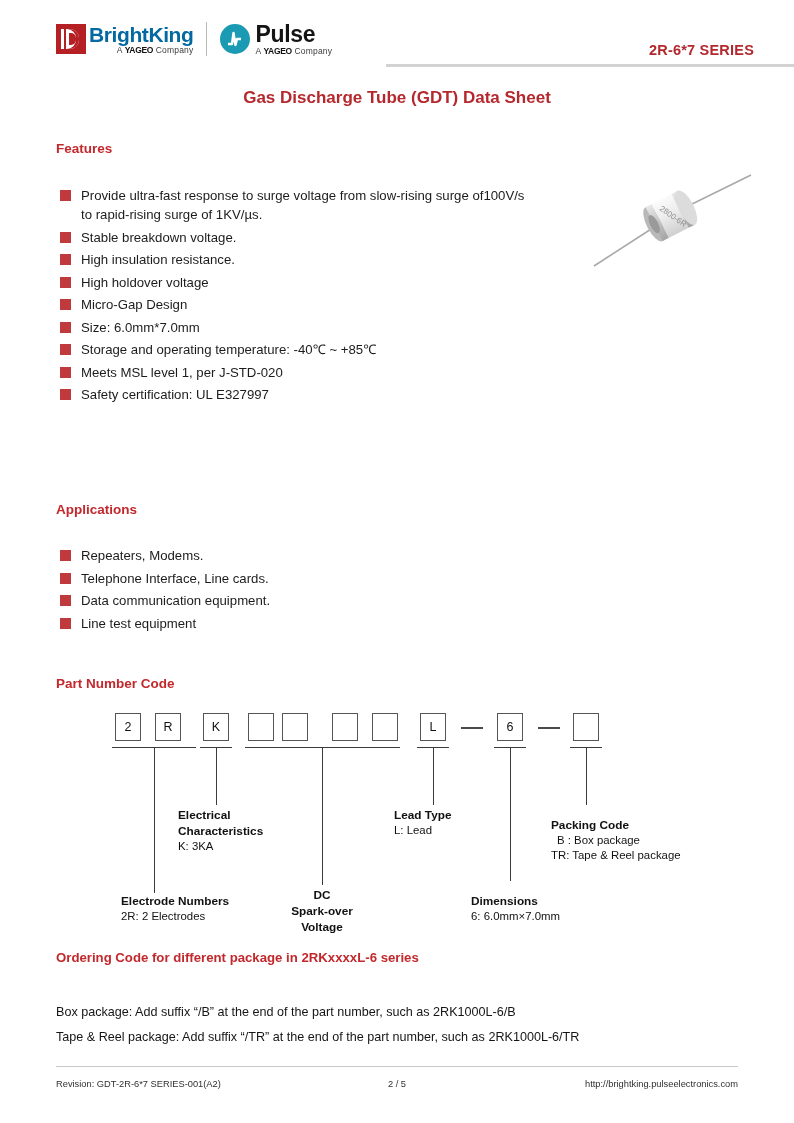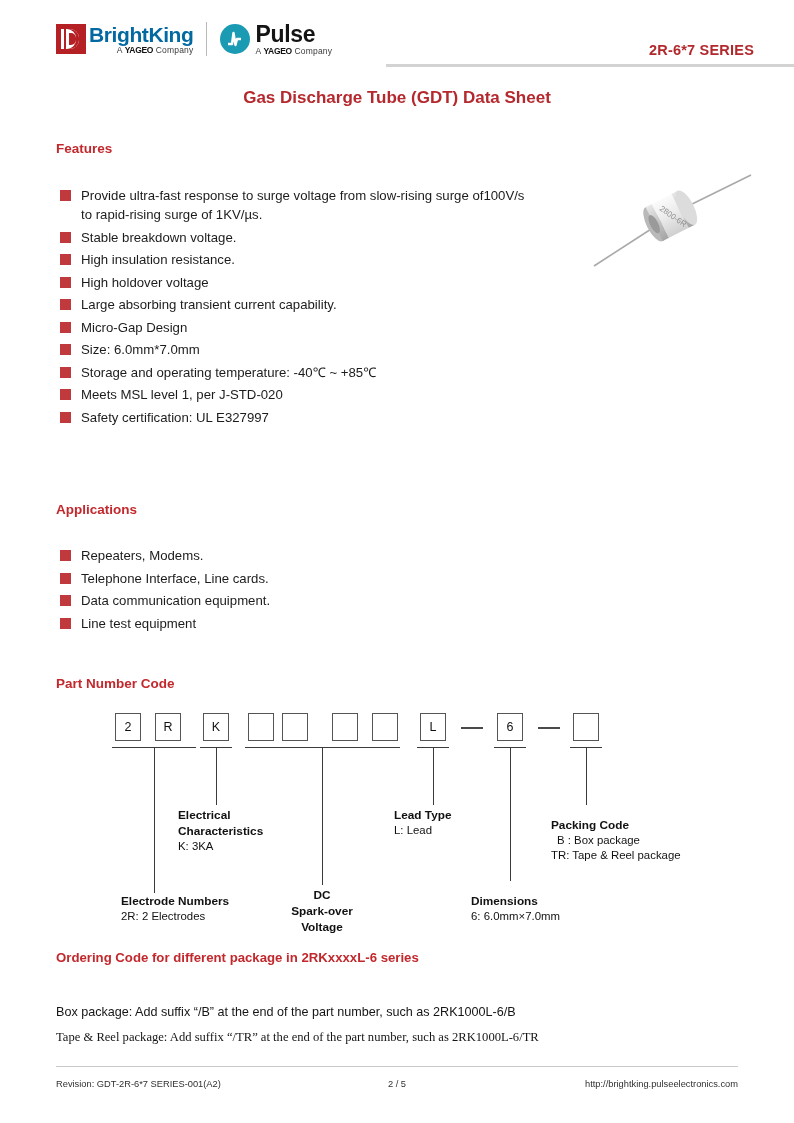--- a/index.html
+++ b/index.html
@@ -154,24 +154,20 @@
         <span class="bullet"></span>
         <span class="btext">Stable breakdown voltage.</span>
       </div>
       <div class="bitem">
         <span class="bullet"></span>
         <span class="btext">High insulation resistance.</span>
       </div>
       <div class="bitem">
         <span class="bullet"></span>
         <span class="btext">High holdover voltage</span>
-      </div>
-      <div class="bitem">
-        <span class="bullet"></span>
-        <span class="btext">Large absorbing transient current capability.</span>
       </div>
       <div class="bitem">
         <span class="bullet"></span>
         <span class="btext">Micro-Gap Design</span>
       </div>
       <div class="bitem">
         <span class="bullet"></span>
         <span class="btext">Size: 6.0mm*7.0mm</span>
       </div>
       <div class="bitem">
@@ -296,20 +292,20 @@
 
     <div class="lbl" style="left:551px; top:112px;">
       <b>Packing Code</b>
       <div class="sub" style="padding-left:6px;">B : Box package</div>
       <div class="sub">TR: Tape &amp; Reel package</div>
     </div>
   </div>
 
   <div class="ord-head">Ordering Code for different package in 2RKxxxxL-6 series</div>
   <div class="ord-line" style="top:981px;">Box package: Add suffix “/B” at the end of the part number, such as 2RK1000L-6/B</div>
-  <div class="ord-line" style="top:1006px;font-family:Liberation Serif, serif;">Tape &amp; Reel package: Add suffix “/TR” at the end of the part number, such as 2RK1000L-6/TR</div>
+  <div class="ord-line" style="top:1006px;">Tape &amp; Reel package: Add suffix “/TR” at the end of the part number, such as 2RK1000L-6/TR</div>
 
   <div class="foot-rule"></div>
   <div class="foot foot-left">Revision: GDT-2R-6*7 SERIES-001(A2)</div>
   <div class="foot foot-mid">2 / 5</div>
   <div class="foot foot-right">http://brightking.pulseelectronics.com</div>
 
 </div>
 
 </body></html>

